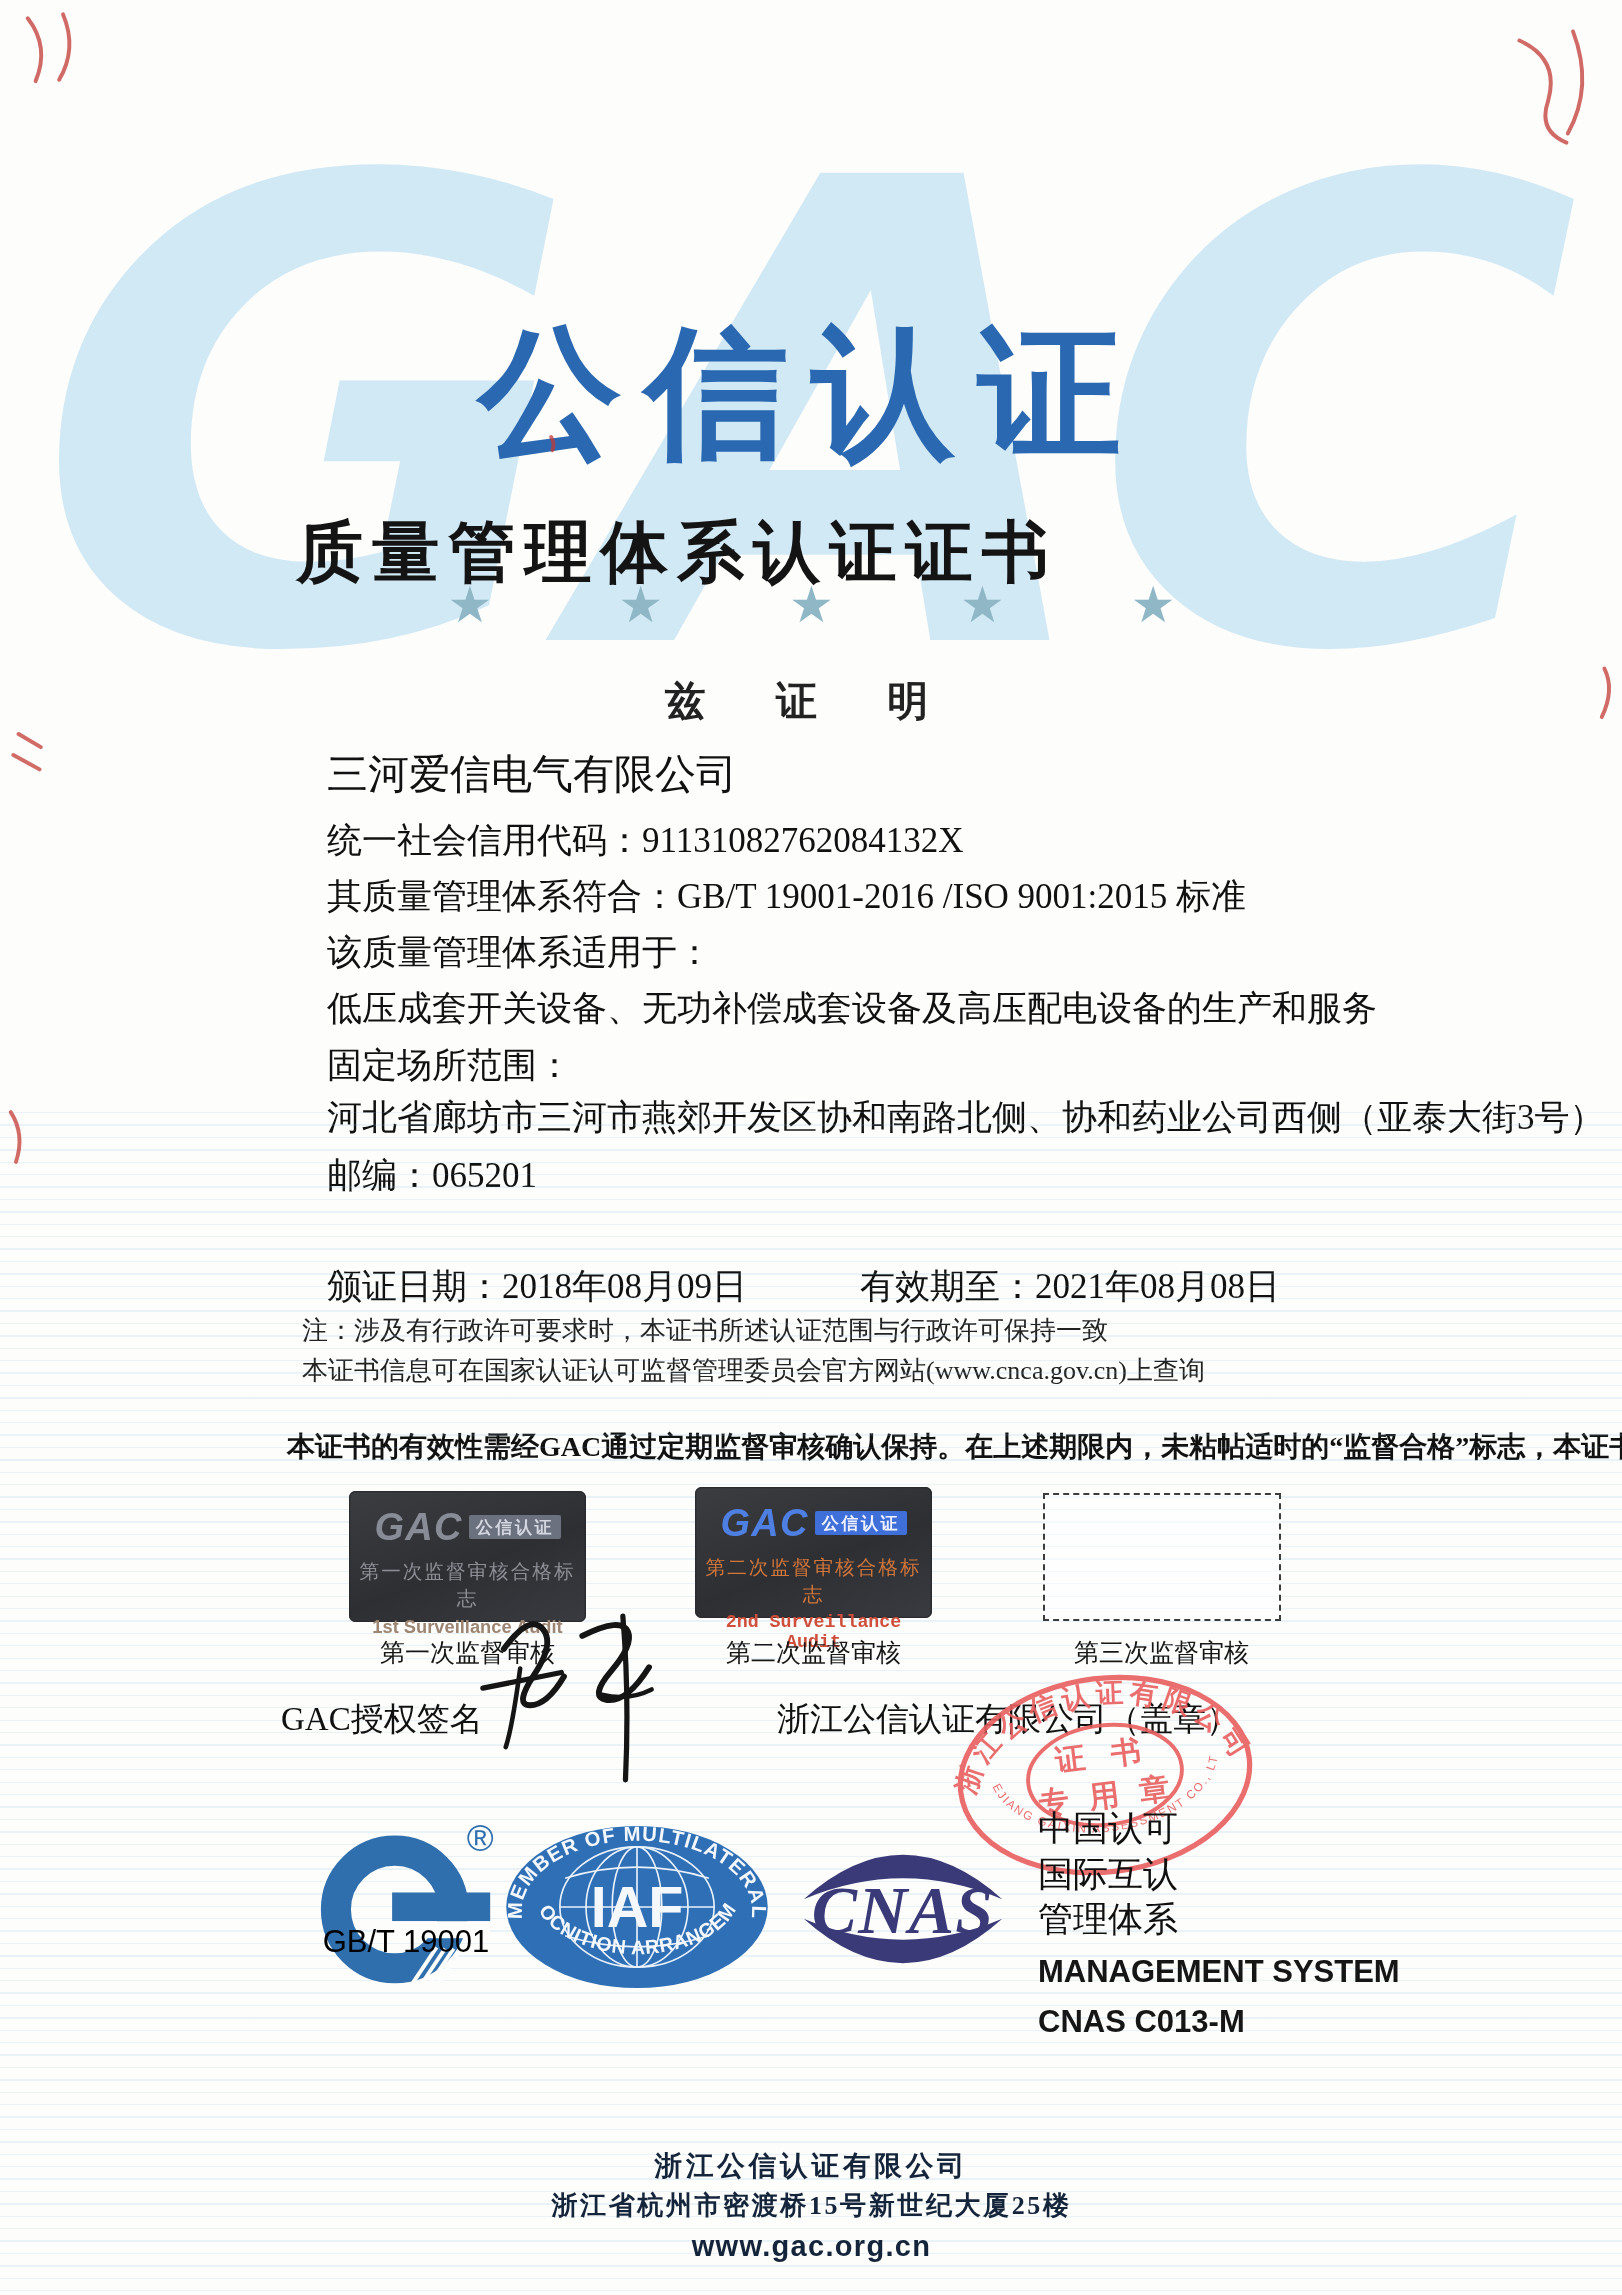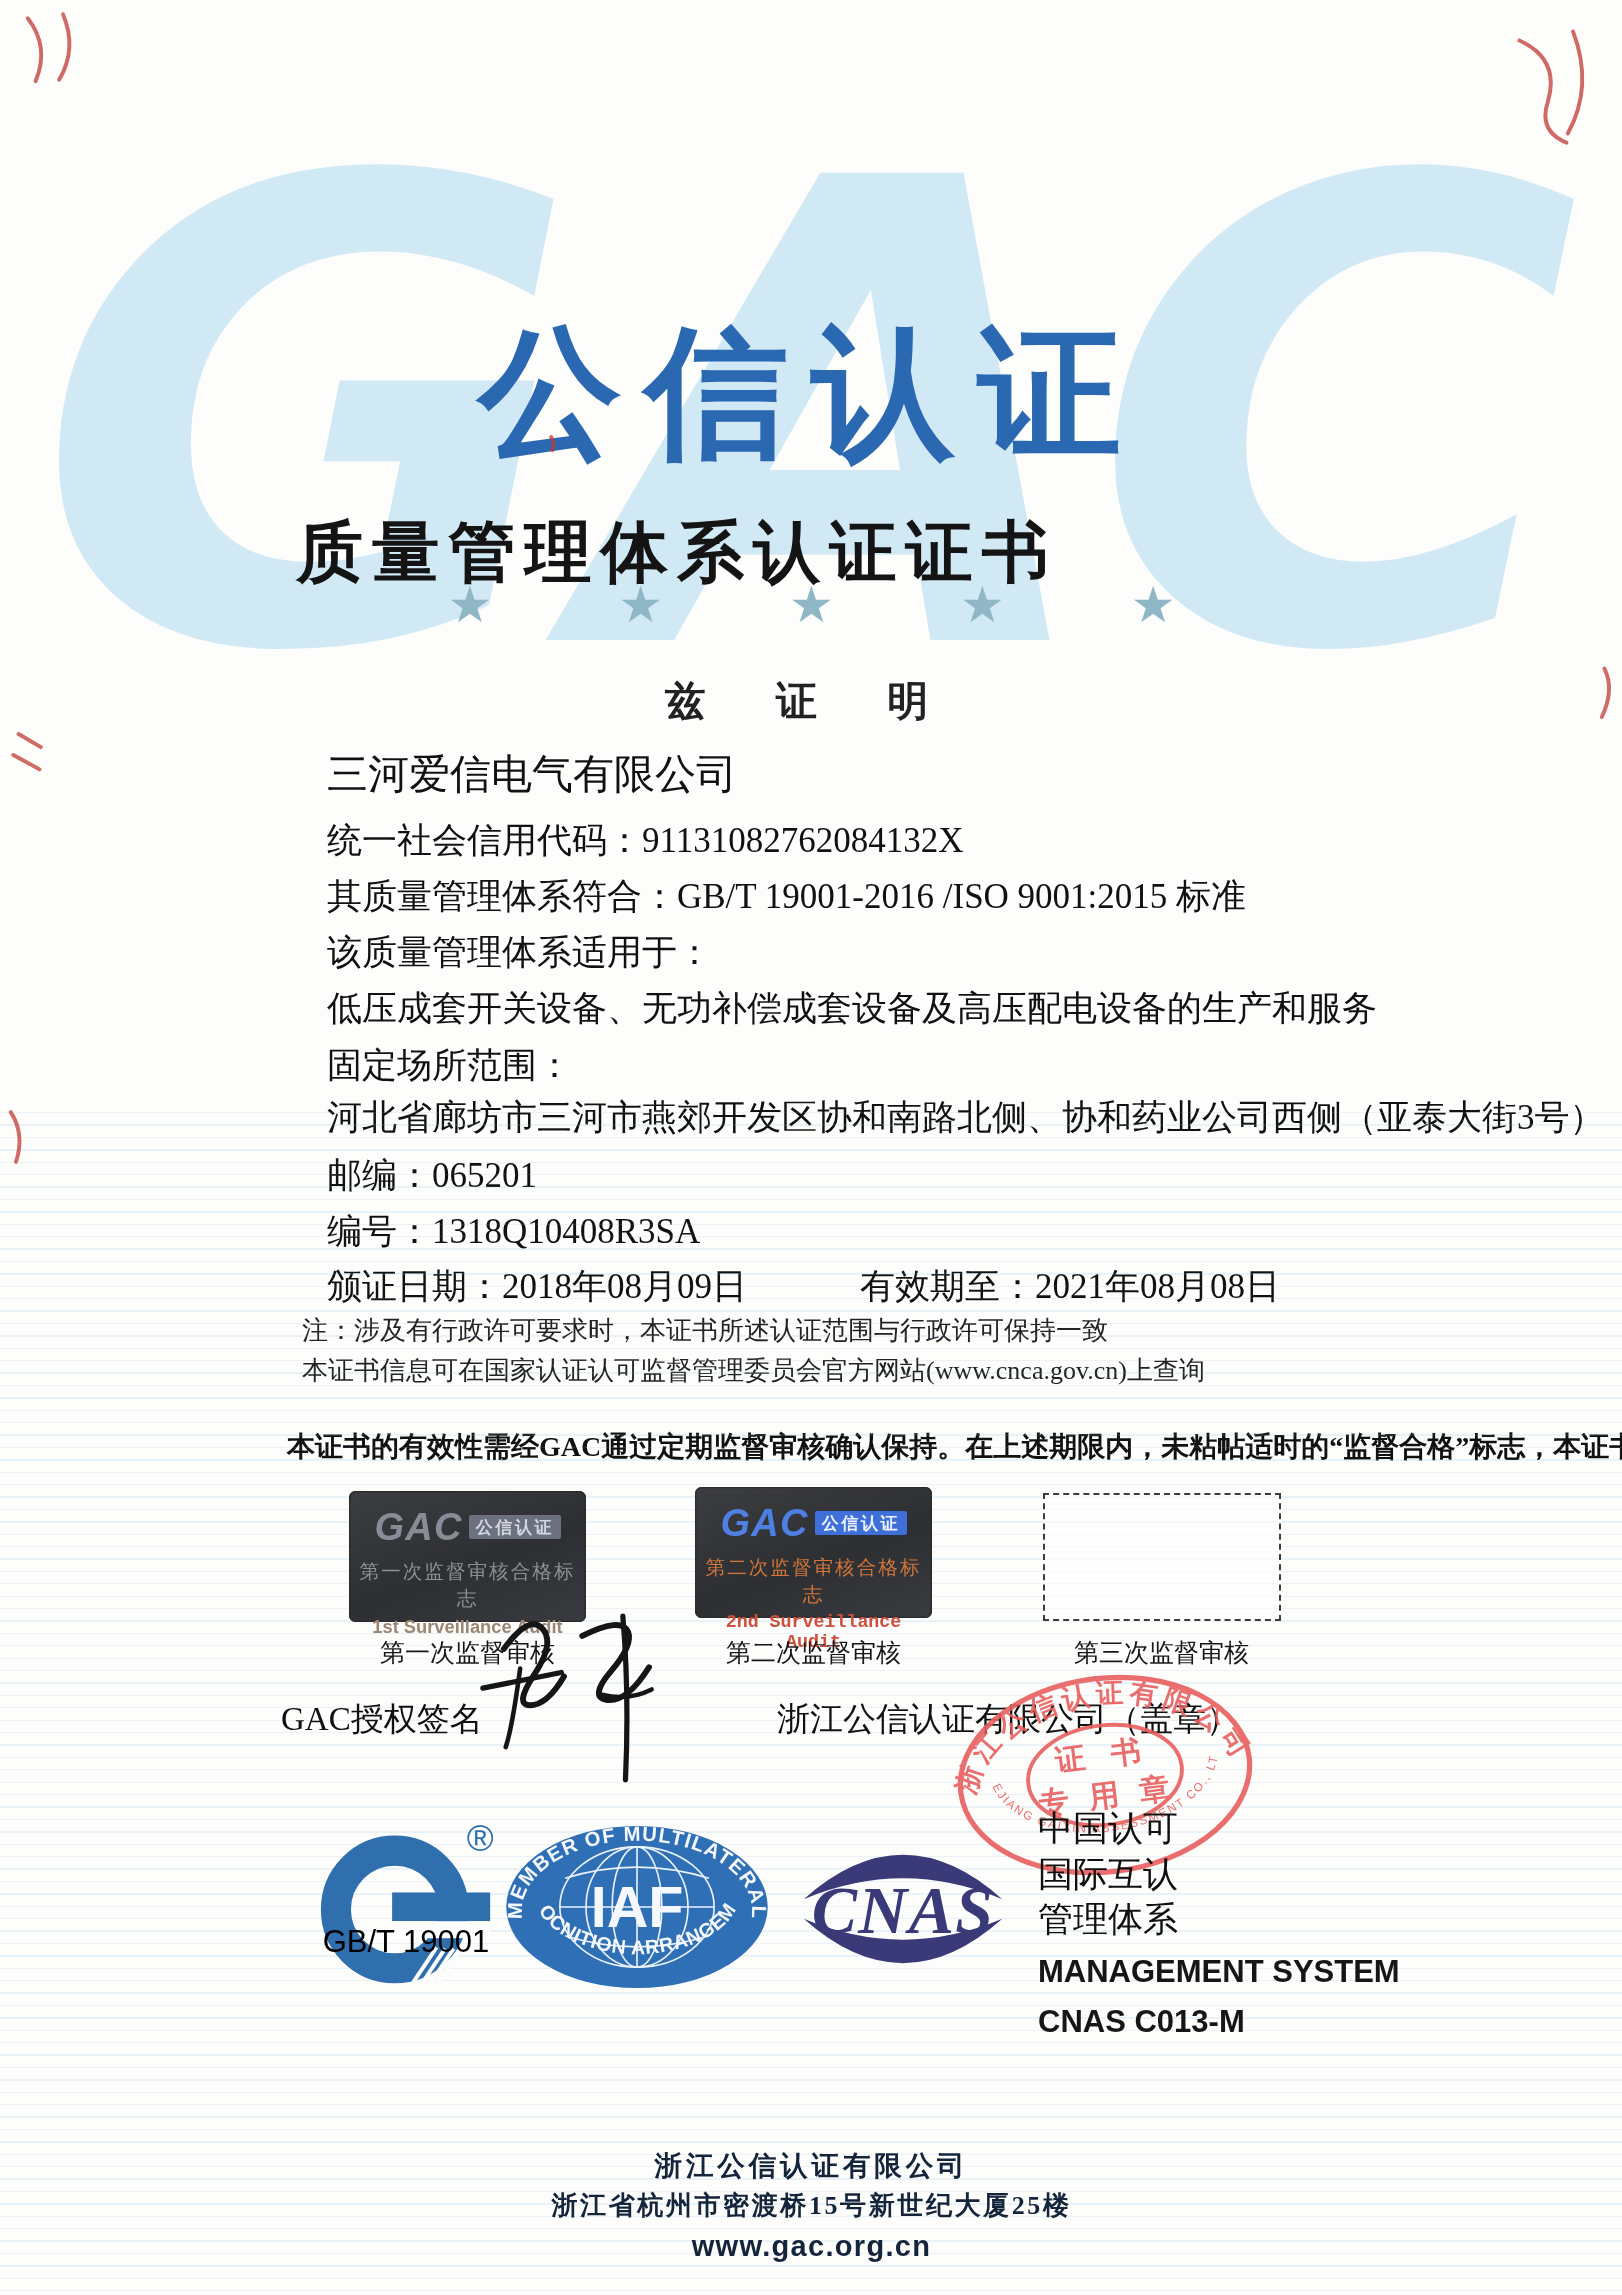--- a/index.html
+++ b/index.html
@@ -101,21 +101,20 @@
 
   <div class="abs certify">兹 证 明</div>
   <div class="abs company">三河爱信电气有限公司</div>
   <div class="abs bline b0">统一社会信用代码：91131082762084132X</div>
   <div class="abs bline b1">其质量管理体系符合：GB/T 19001-2016 /ISO 9001:2015  标准</div>
   <div class="abs bline b3">低压成套开关设备、无功补偿成套设备及高压配电设备的生产和服务</div>
   <div class="abs bline b2">该质量管理体系适用于：</div>
   <div class="abs bline b4">固定场所范围：</div>
   <div class="abs bline b5">河北省廊坊市三河市燕郊开发区协和南路北侧、协和药业公司西侧（亚泰大街3号）</div>
   <div class="abs bline b6">邮编：065201</div>
-  <div class="abs bline b7">编号：1318Q10408R3SA</div>
   <div class="abs bline daterow">颁证日期：2018年08月09日</div>
   <div class="abs bline daterow date2">有效期至：2021年08月08日</div>
 
   <div class="abs note n0">注：涉及有行政许可要求时，本证书所述认证范围与行政许可保持一致</div>
   <div class="abs note n1">本证书信息可在国家认证认可监督管理委员会官方网站(www.cnca.gov.cn)上查询</div>
 
   <div class="abs surv">本证书的有效性需经GAC通过定期监督审核确认保持。在上述期限内，未粘帖适时的“监督合格”标志，本证书无效。</div>
 
   <div class="abs sticker st1 muted">
     <div class="brandrow">

